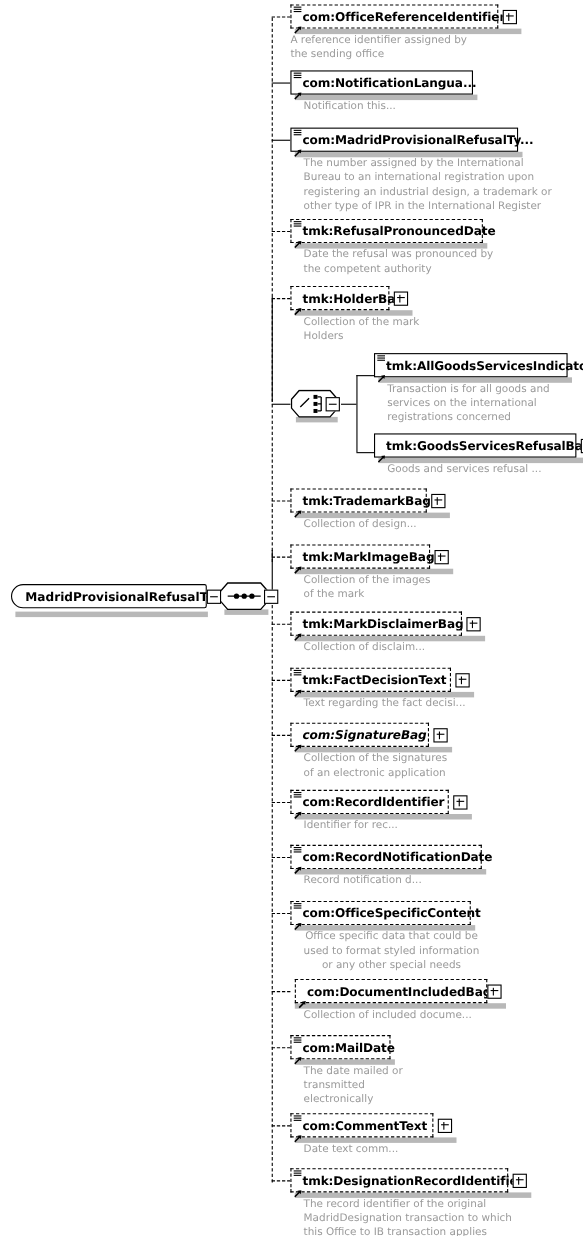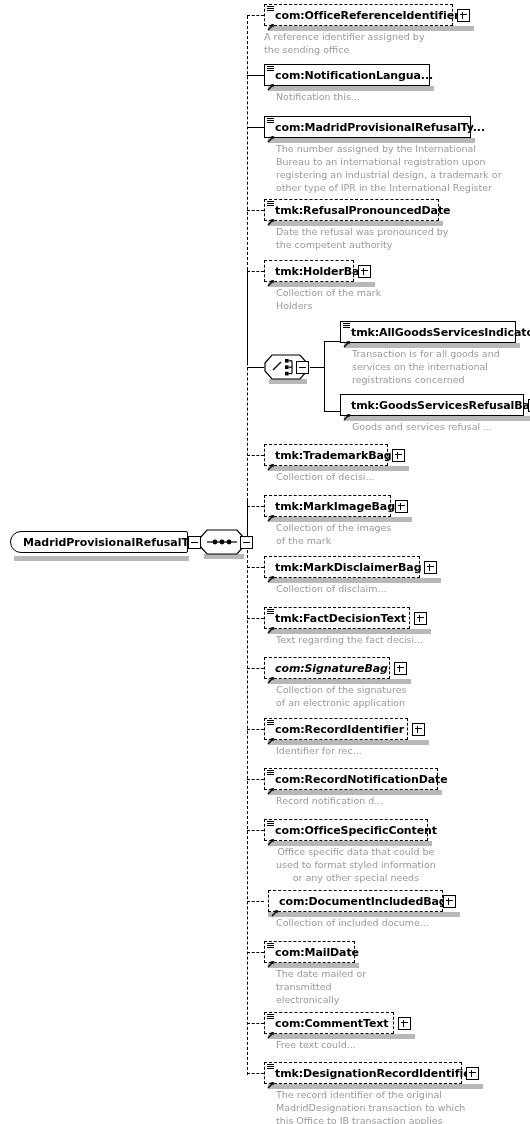--- a/index.html
+++ b/index.html
@@ -311,21 +311,21 @@
       <div class="anno" style="left: 352px; top: 420px;">Goods and services refusal ...</div>
       <div class="node-shadow" style="left: 268px; top: 466px; width: 141px; height: 5px;"></div>
       <div class="node optional" style="left: 264px; top: 444px; width: 124px;">
         <span class="arrow-mark"><svg width="8" height="8" viewBox="0 0 8 8">
             <path d="M1,7 L6,2" stroke="#000" stroke-width="1.4"></path>
             <path d="M7,1 L3.4,1.6 L6.4,4.6 Z" fill="#000"></path>
           </svg></span>
         <span class="node-label">tmk:TrademarkBag</span>
       </div>
       <div class="expander" style="position: absolute; left: 392px; top: 449px; margin-left: 0px;"></div>
-      <div class="anno" style="left: 276px; top: 470px;">Collection of decisi...</div>
+      <div class="anno" style="left: 276px; top: 470px;">Collection of design...</div>
       <div class="node-shadow" style="left: 268px; top: 517px; width: 144px; height: 5px;"></div>
       <div class="node optional" style="left: 264px; top: 495px; width: 127px; align-items: center;">
         <span class="arrow-mark"><svg width="8" height="8" viewBox="0 0 8 8">
             <path d="M1,7 L6,2" stroke="#000" stroke-width="1.4"></path>
             <path d="M7,1 L3.4,1.6 L6.4,4.6 Z" fill="#000"></path>
           </svg></span>
         <span class="node-label">tmk:MarkImageBag</span>
       </div>
       <div class="expander" style="position: absolute; left: 395px; top: 500px; margin-left: 0px;"></div>
       <div class="anno" style="left: 276px; top: 521px;">Collection of the images
@@ -444,21 +444,21 @@
           <i></i>
           <i></i>
         </span>
         <span class="arrow-mark"><svg width="8" height="8" viewBox="0 0 8 8">
             <path d="M1,7 L6,2" stroke="#000" stroke-width="1.4"></path>
             <path d="M7,1 L3.4,1.6 L6.4,4.6 Z" fill="#000"></path>
           </svg></span>
         <span class="node-label">com:CommentText</span>
       </div>
       <div class="expander" style="position: absolute; left: 398px; top: 1017px; margin-left: 0px;"></div>
-      <div class="anno" style="left: 276px; top: 1038px;">Free text could...</div>
+      <div class="anno" style="left: 276px; top: 1038px;">Date text comm...</div>
       <div class="node-shadow" style="left: 268px; top: 1084px; width: 215px; height: 5px;"></div>
       <div class="node optional" style="left: 264px; top: 1062px; width: 198px;">
         <span class="attr-mark">
           <i></i>
           <i></i>
           <i></i>
         </span>
         <span class="arrow-mark"><svg width="8" height="8" viewBox="0 0 8 8">
             <path d="M1,7 L6,2" stroke="#000" stroke-width="1.4"></path>
             <path d="M7,1 L3.4,1.6 L6.4,4.6 Z" fill="#000"></path>

